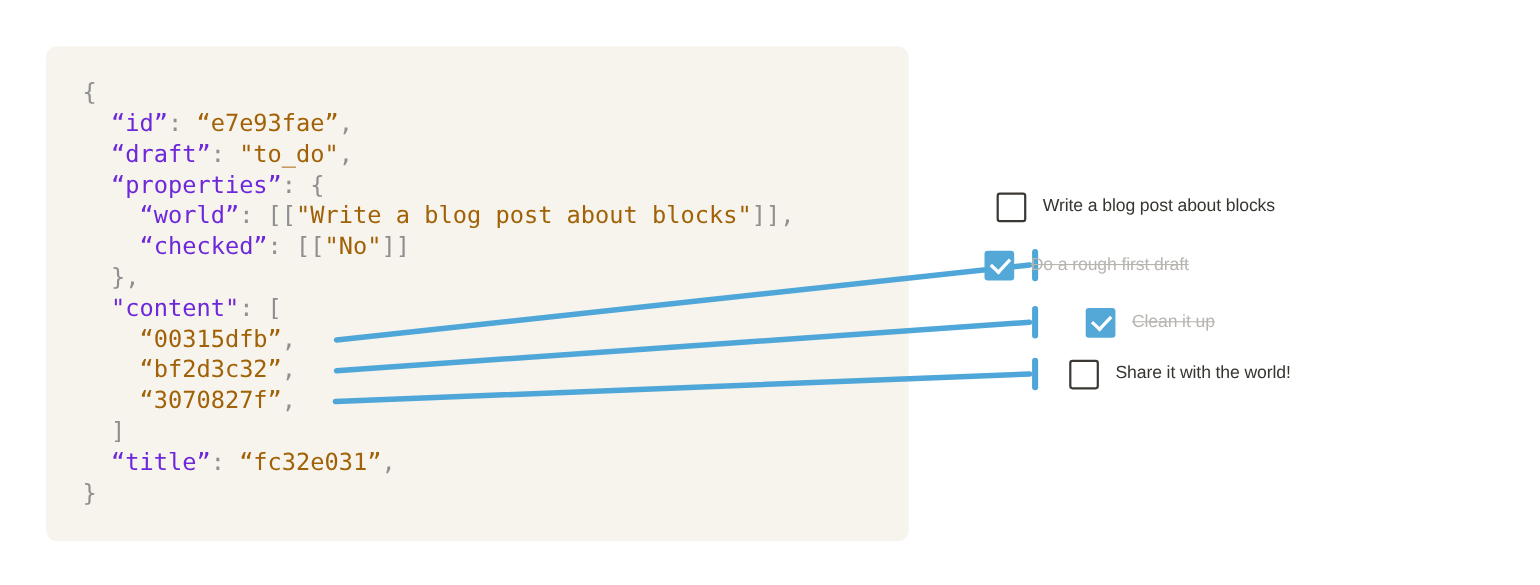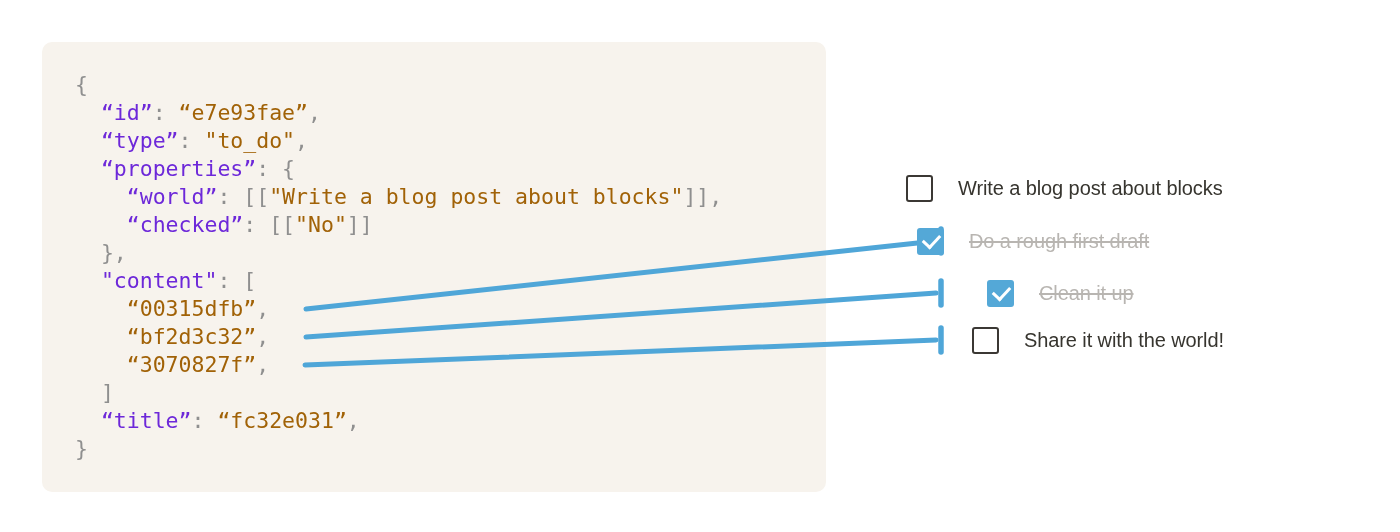--- a/index.html
+++ b/index.html
@@ -30,34 +30,34 @@
   }
   .todo-checkbox.unchecked{border:2.5px solid #3B3834;}
   .todo-checkbox.checked{background:#54A8D7;border:none;}
   .checkmark{
     display:none;position:absolute;left:8.5px;top:3.5px;width:8px;height:14px;
     border-right:3.2px solid #ffffff;border-bottom:3.2px solid #ffffff;
     transform:rotate(43deg);
   }
   .todo-checkbox.checked .checkmark{display:block;}
   .todo-label{
-    margin-left:25px;font-size:20px;color:#37352F;
+    margin-left:15px;font-size:16px;color:#37352F;
     letter-spacing:-0.1px;white-space:nowrap;
   }
   .todo-label.struck{color:#B8B5B1;text-decoration:line-through;}
 </style>
 </head>
 <body>
 
 <div class="canvas">
 
   <div class="code-block">
     <pre><span class="tok-p">{</span>
 <span class="tok-p">  </span><span class="tok-k">“id”</span><span class="tok-p">: </span><span class="tok-s">“e7e93fae”</span><span class="tok-p">,</span>
-<span class="tok-p">  </span><span class="tok-k">“type”</span><span class="tok-p">: </span><span class="tok-s">"to_do"</span><span class="tok-p">,</span>
+<span class="tok-p">  </span><span class="tok-k">“draft”</span><span class="tok-p">: </span><span class="tok-s">"to_do"</span><span class="tok-p">,</span>
 <span class="tok-p">  </span><span class="tok-k">“properties”</span><span class="tok-p">: {</span>
 <span class="tok-p">    </span><span class="tok-k">“world”</span><span class="tok-p">: [[</span><span class="tok-s">"Write a blog post about blocks"</span><span class="tok-p">]],</span>
 <span class="tok-p">    </span><span class="tok-k">“checked”</span><span class="tok-p">: [[</span><span class="tok-s">"No"</span><span class="tok-p">]]</span>
 <span class="tok-p">  },</span>
 <span class="tok-p">  </span><span class="tok-k">"content"</span><span class="tok-p">: [</span>
 <span class="tok-p">    </span><span class="tok-s">“00315dfb”</span><span class="tok-p">,</span>
 <span class="tok-p">    </span><span class="tok-s">“bf2d3c32”</span><span class="tok-p">,</span>
 <span class="tok-p">    </span><span class="tok-s">“3070827f”</span><span class="tok-p">,</span>
 <span class="tok-p">  ]</span>
 <span class="tok-p">  </span><span class="tok-k">“title”</span><span class="tok-p">: </span><span class="tok-s">“fc32e031”</span><span class="tok-p">,</span>
@@ -80,21 +80,21 @@
     </g>
   </svg>
 
   <div class="todo-row" style="left:906px;top:174px;">
     <span class="todo-checkbox unchecked">
       
     </span>
     <span class="todo-label">Write a blog post about blocks</span>
   </div>
 
-  <div class="todo-row" style="left:917px;top:227px;text-align:right;">
+  <div class="todo-row" style="left:895px;top:227px;text-align:right;">
     <span class="todo-checkbox checked">
       <span class="checkmark"></span>
     </span>
     <span class="todo-label struck">Do a rough first draft</span>
   </div>
 
   <div class="todo-row" style="left:951px;top:279px;padding-left:36px;">
     <span class="todo-checkbox checked">
       <span class="checkmark"></span>
     </span>

